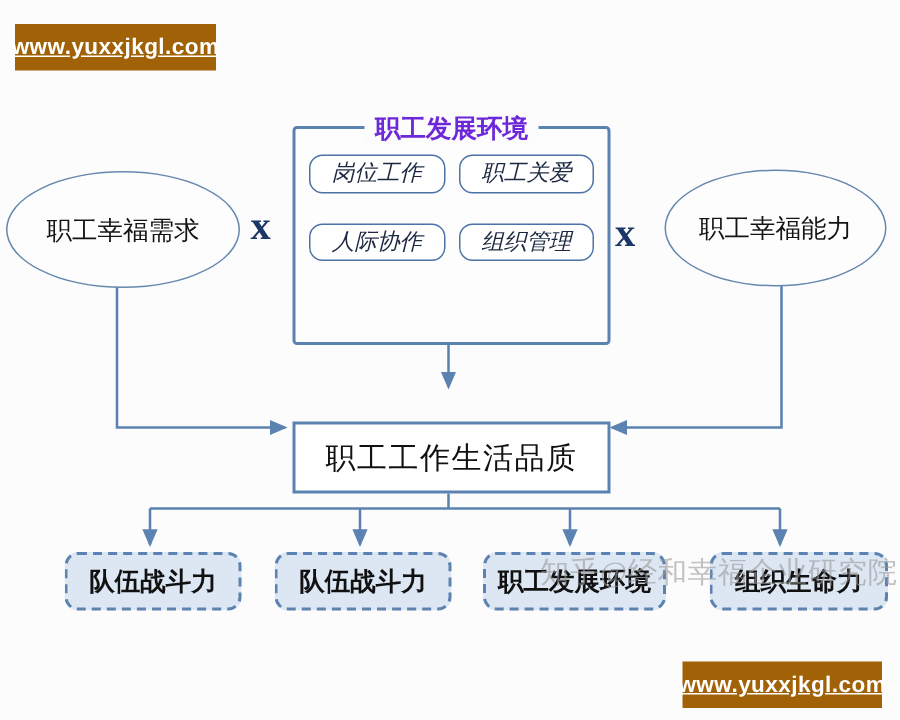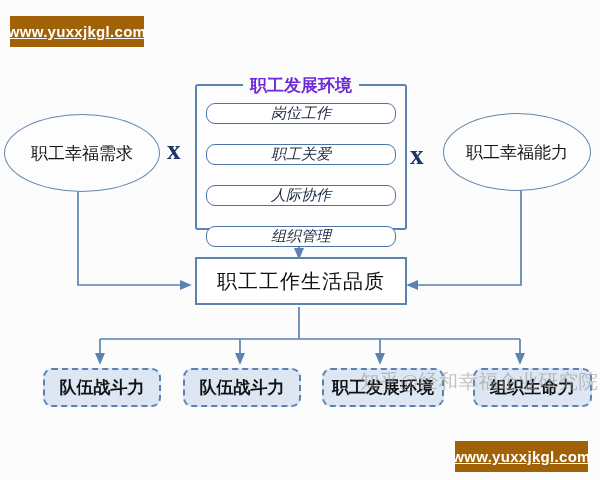--- a/index.html
+++ b/index.html
@@ -42,34 +42,34 @@
     left:195px; top:84px; width:208px; height:142px;
     border: 2px solid #5b82b0; border-radius: 3px; background:#fdfdfd; z-index: 2;
   }
   .env-title {
     position:absolute; top:-12px; left:50%; transform: translateX(-50%);
     background:#fcfcfc; padding: 0 7px; font-weight: bold; font-size: 17px;
     color:#6d28d9; white-space: nowrap;
   }
   .env-grid {
     position:absolute; left:9px; right:9px; top:17px; bottom:8px;
-    display:grid; grid-template-columns: 1fr; grid-template-rows: repeat(3,1fr);
+    display:grid; grid-template-columns: 1fr 1fr; grid-template-rows: repeat(3,1fr);
     gap: 20px 9px;
     text-align: right;
   }
   .env-item {
     border: 1.5px solid #4a73a8; border-radius: 9px; background: #ffffff;
     display:flex; align-items:center; justify-content:center;
     font-family: "Liberation Serif", serif; font-style: italic;
     font-size: 15px; color: #1c2840;
   }
 
   
   .quality-box {
-    left:195px; top:257px; width:208px; height:44px;
+    left:195px; top:281px; width:208px; height:44px;
     border: 2px solid #5b82b0; background:#ffffff; z-index: 2;
     display:flex; align-items:center; justify-content:center;
     font-size: 20px; letter-spacing: 1px; color:#111;
   }
 
   
   .outcome {
     top:368px; height:35px;
     border: 2px dashed #5b82b0; border-radius: 9px; background:#dce7f3;
     display:flex; align-items:center; justify-content:center;

